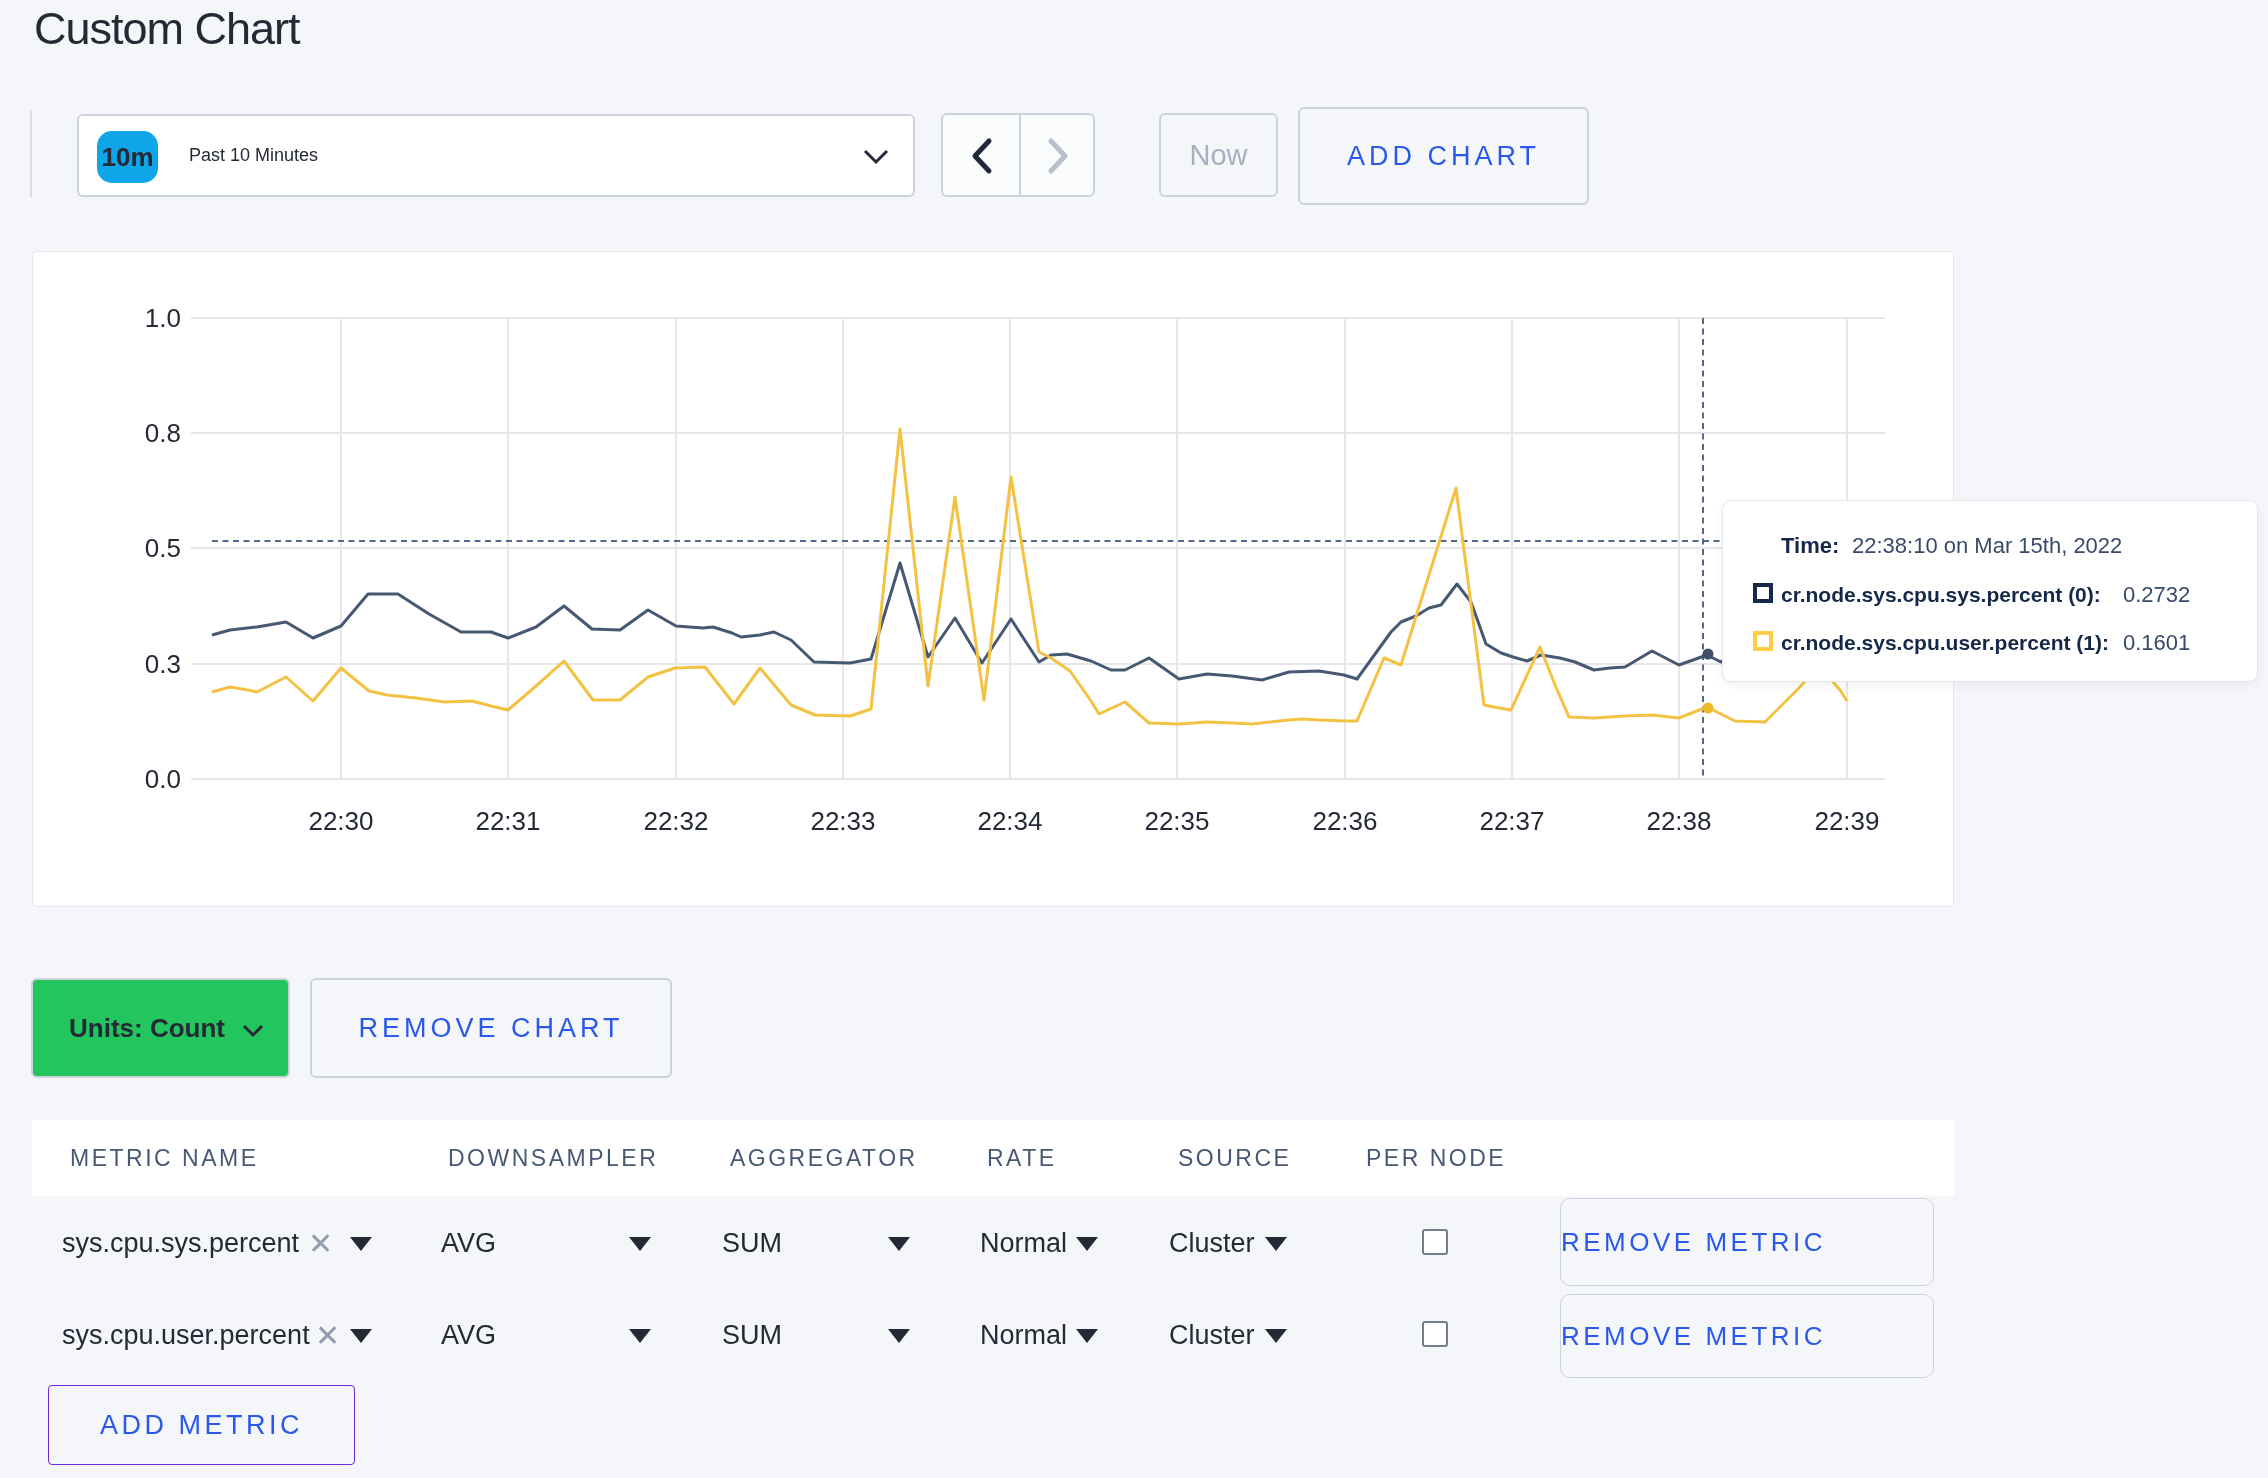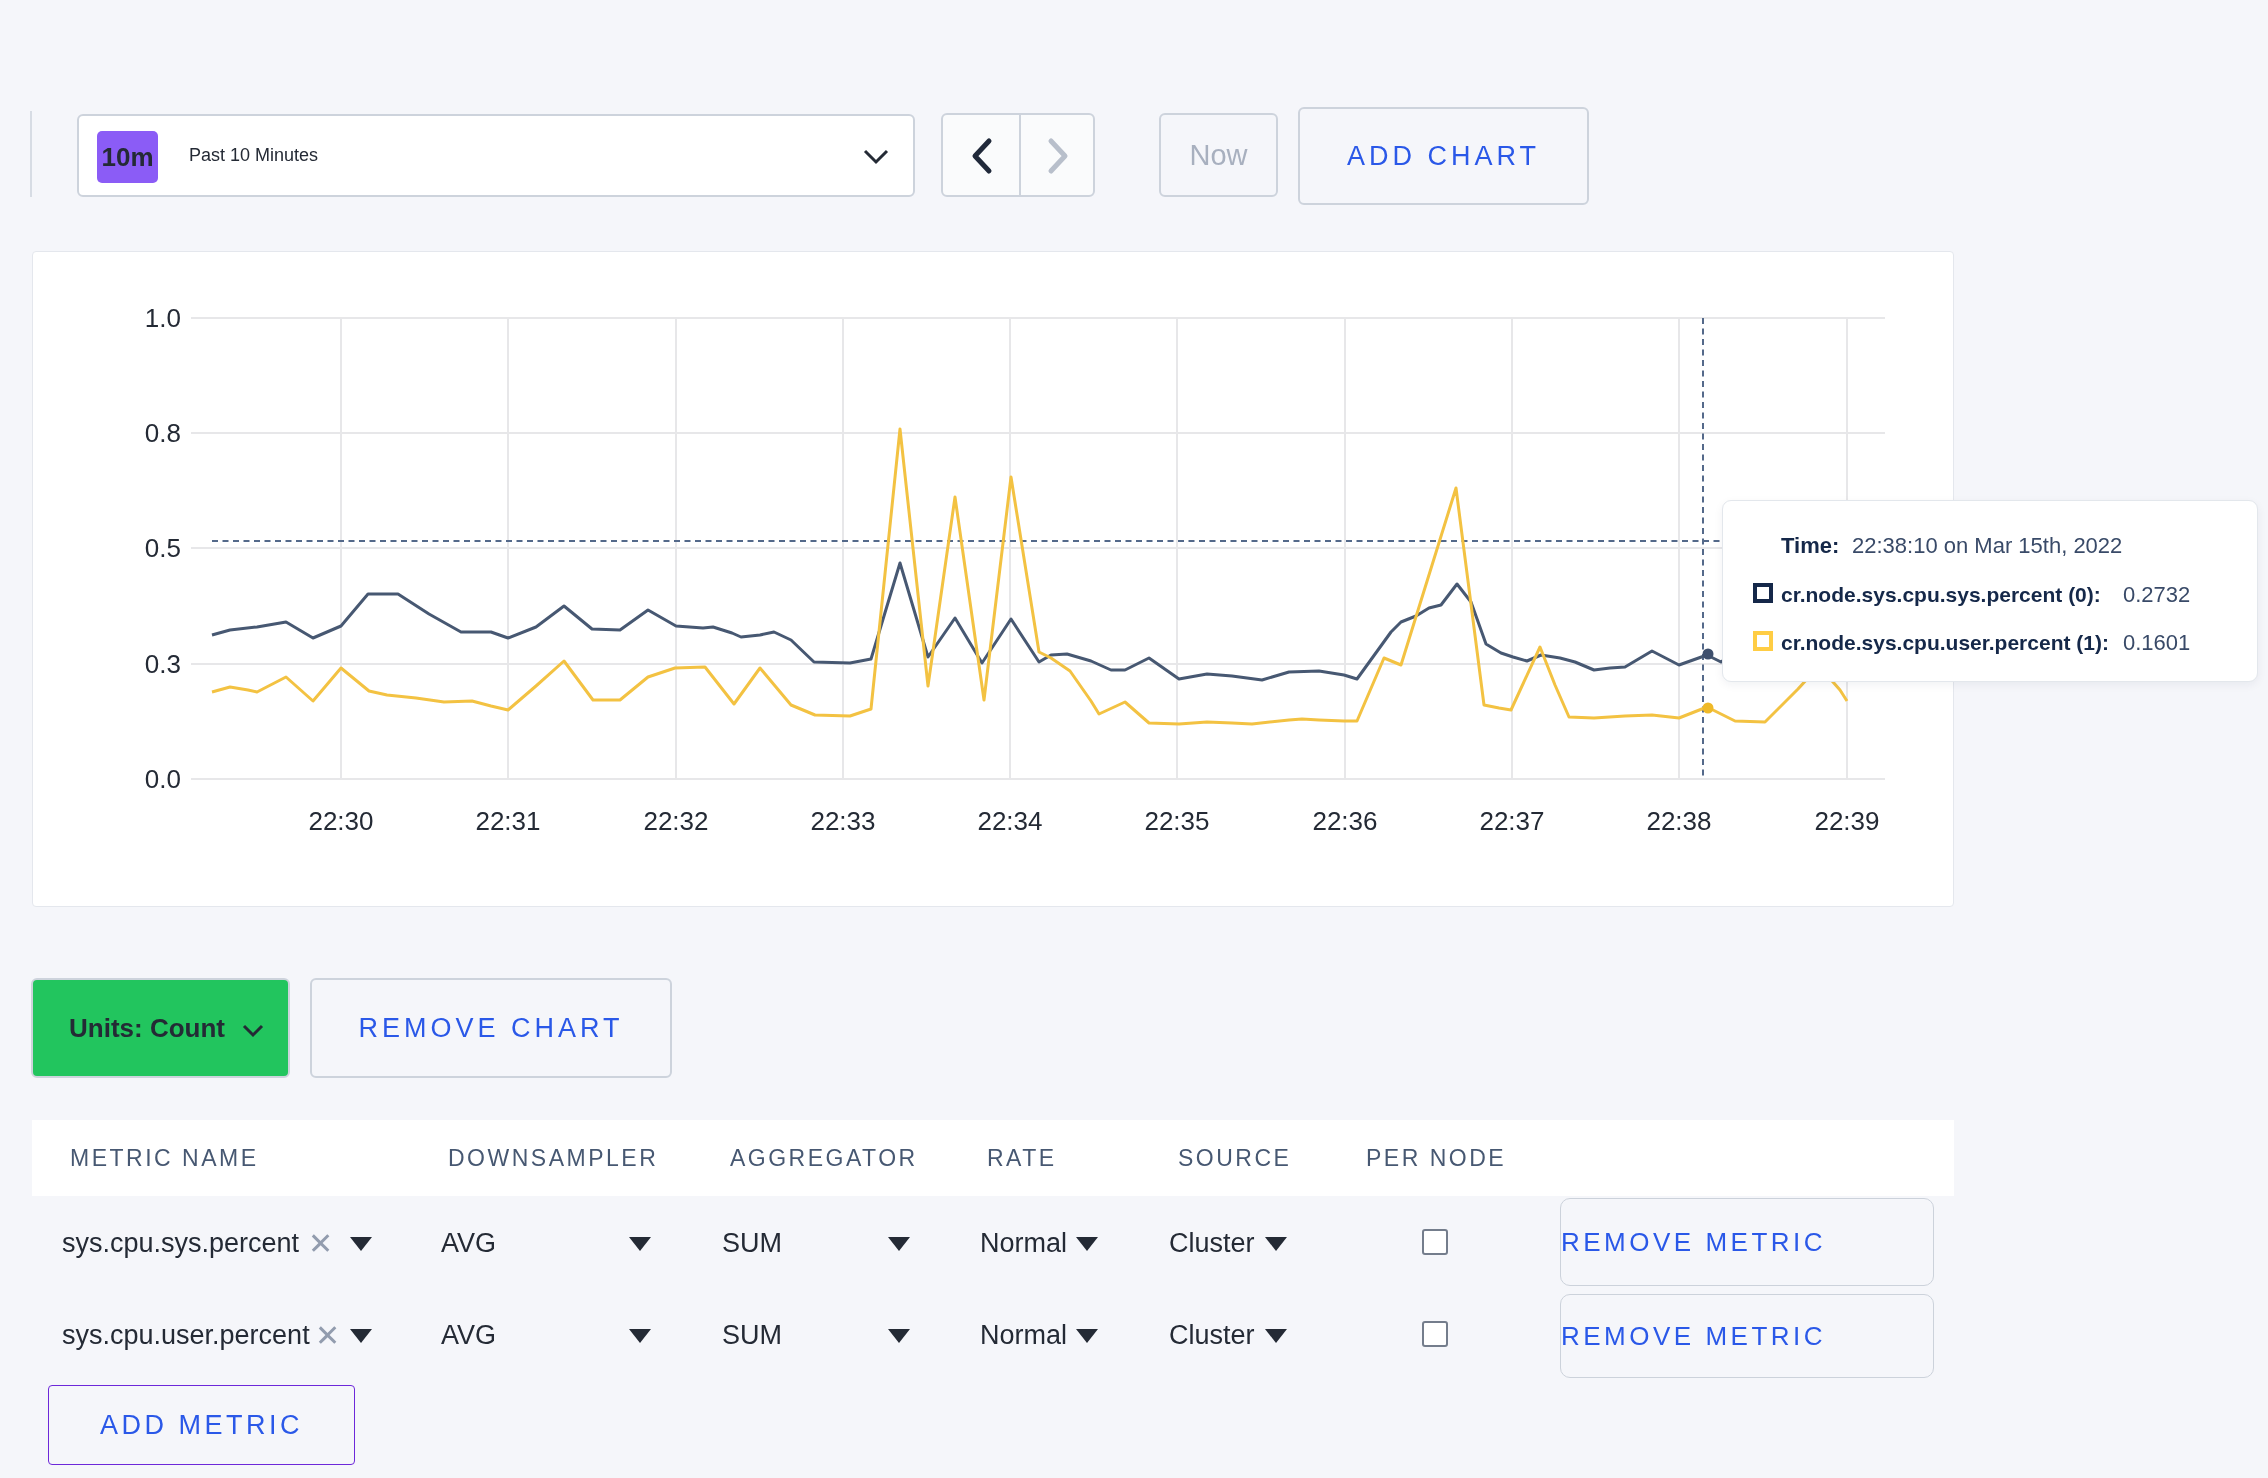--- a/index.html
+++ b/index.html
@@ -4,21 +4,21 @@
 <style>
   * { margin:0; padding:0; box-sizing:border-box; }
   html,body { width:2268px; height:1478px; background:#f5f6fa; font-family:"Liberation Sans", sans-serif; overflow:hidden; }
   .abs { position:absolute; }
   #page { position:relative; width:2268px; height:1478px; }
   h1 { position:absolute; left:34px; top:3px; font-size:45px; font-weight:500; color:#242a35; letter-spacing:-1px; }
 
   
   #rule { left:30px; top:111px; width:2px; height:86px; background:#d7dce4; }
   #tsdrop { left:77px; top:114px; width:838px; height:83px; background:#fff; border:2px solid #cdd3dc; border-radius:6px; }
-  #badge { left:18px; top:15px; width:61px; height:52px; background:#8b5cf6; border-radius:5px; color:#242a35; font-size:26px; font-weight:bold; text-align:center; line-height:52px; }
+  #badge { left:18px; top:15px; width:61px; height:52px; background:#0ea5e9; border-radius:15px; color:#242a35; font-size:26px; font-weight:bold; text-align:center; line-height:52px; }
   #tslabel { left:110px; top:0; height:79px; line-height:79px; font-size:18px; color:#242a35; }
   .btn { position:absolute; border:2px solid #cdd3dc; border-radius:6px; background:transparent; }
   #arrows { left:941px; top:113px; width:154px; height:84px; background:#fafbfc; }
   #arrowdiv { left:76px; top:0px; width:2px; height:80px; background:#cdd3dc; }
   #nowbtn { left:1114px; top:113px; width:119px; height:84px; color:#a8b0bf; font-size:29px; text-align:center; line-height:80px;margin-left:45px; }
   #addchart { left:1298px; top:107px; width:291px; height:98px; color:#2a58e8; font-size:27px; font-weight:500; letter-spacing:4px; text-align:center; line-height:94px; }
 
   
   #card { left:32px; top:251px; width:1922px; height:656px; background:#fff; border:1px solid #e4e7ed; border-radius:4px; }
 
@@ -38,20 +38,21 @@
   .cell { position:absolute; font-size:27px; color:#242a35; white-space:nowrap; }
   .tri { position:absolute; width:0; height:0; border-left:11px solid transparent; border-right:11px solid transparent; border-top:14px solid #242a35; }
   .xmark { color:#929cae; font-weight:400; }
   .checkbox { position:absolute; width:26px; height:26px; background:#fff; border:2px solid #747d8c; border-radius:3px; }
   .rmbtn { position:absolute; left:1560px; width:374px; border:1px solid #ccd2db; border-radius:10px; color:#2a58e8; font-size:26px; font-weight:500; letter-spacing:3.5px; }
   #addmetric { left:48px; top:1385px; width:307px; height:80px; border:1px solid #6d28d9; border-radius:4px; color:#2a58e8; font-size:27px; font-weight:500; letter-spacing:3.5px; text-align:center; line-height:78px; }
 </style>
 </head>
 <body>
 <div id="page">
+  <h1>Custom Chart</h1>
 
   <div id="rule" class="abs"></div>
   <div id="tsdrop" class="abs">
     <div id="badge" class="abs">10m</div>
     <div id="tslabel" class="abs">Past 10 Minutes</div>
     <svg class="abs" style="left:782px;top:30px" width="30" height="20" viewBox="0 0 30 20">
         <polyline points="4,5 15,16 26,5" fill="none" stroke="#242a35" stroke-width="3"></polyline>
       </svg>
   </div>
   <div id="arrows" class="btn">

